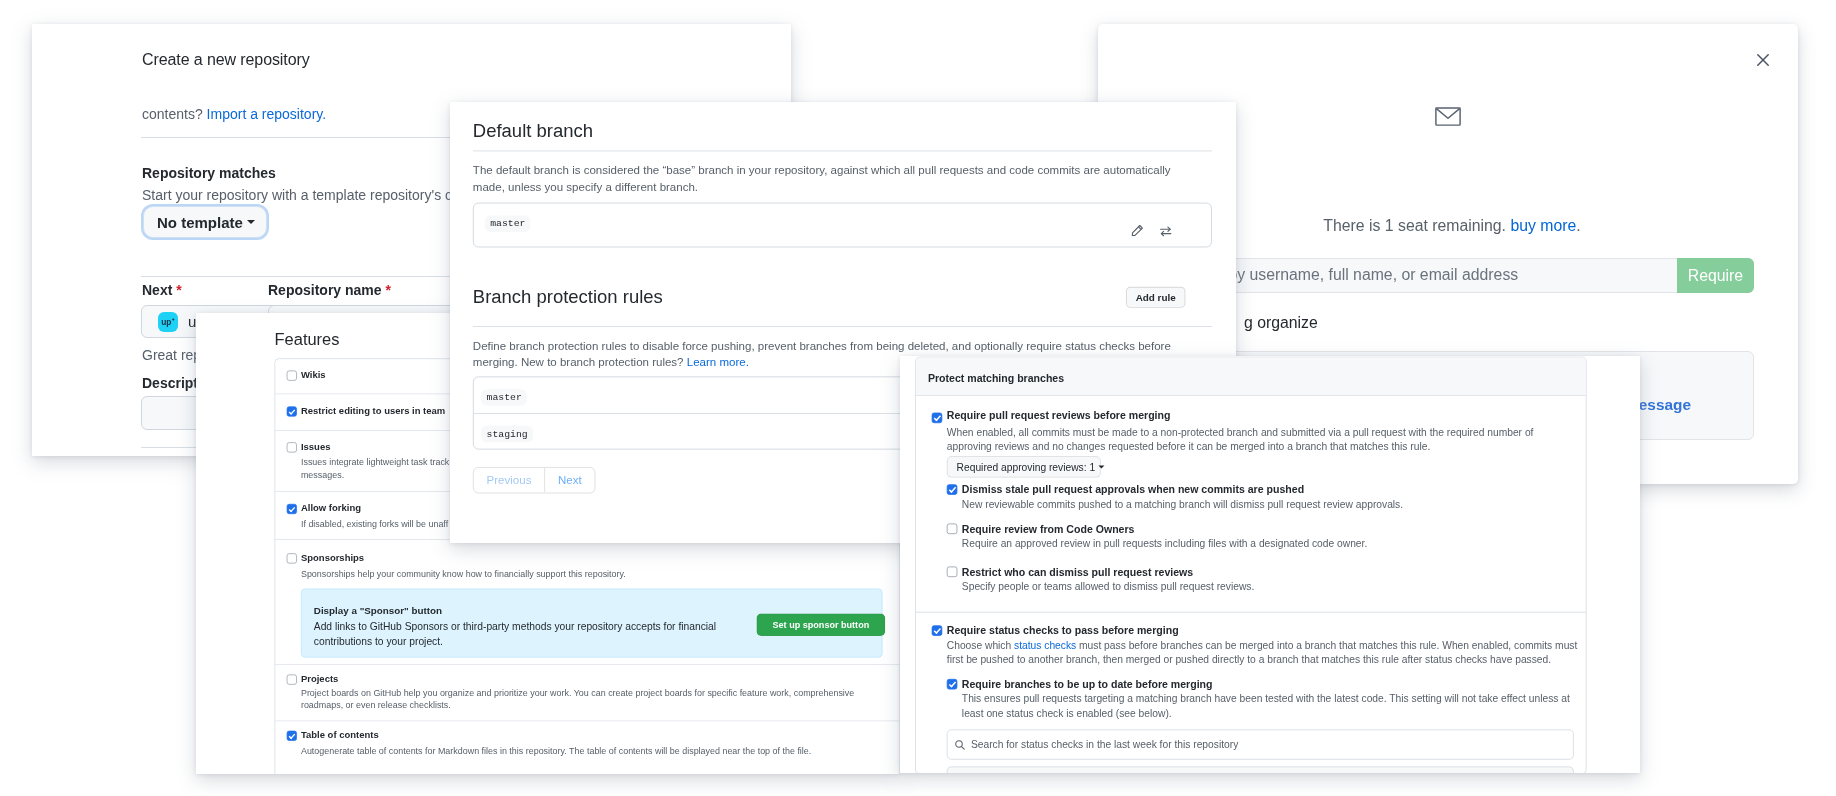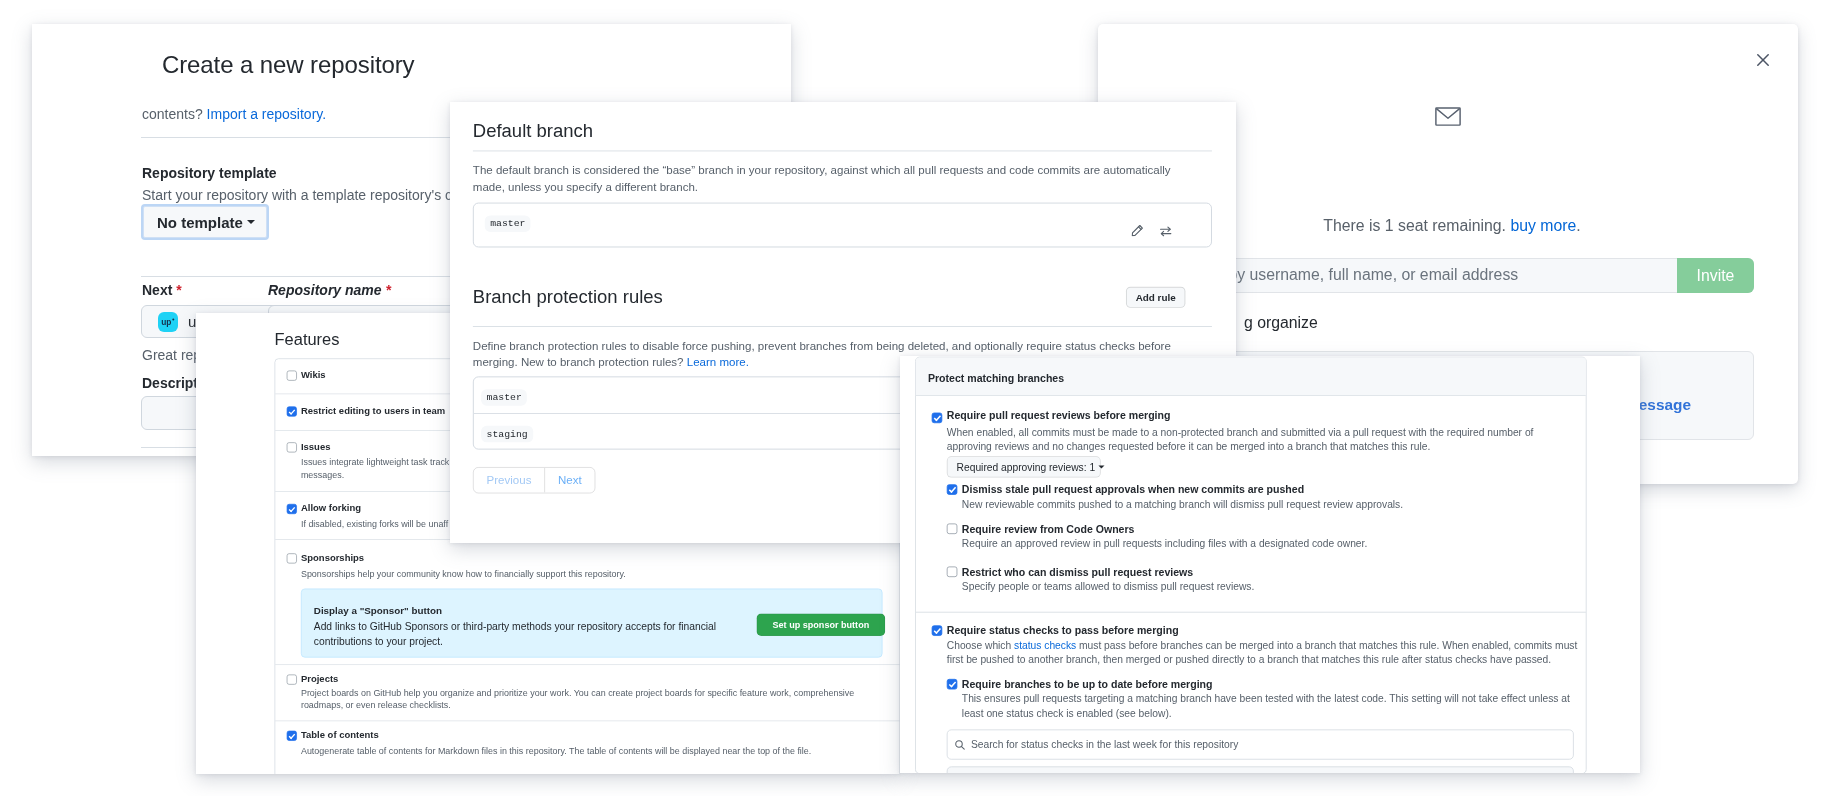--- a/index.html
+++ b/index.html
@@ -3,21 +3,21 @@
 <meta charset="utf-8">
 <style>
   html,body{margin:0;padding:0;}
   body{width:1836px;height:796px;background:#ffffff;overflow:hidden;
        font-family:"Liberation Sans",sans-serif;color:#24292f;}
   #stage{position:relative;width:1836px;height:796px;overflow:hidden;background:#fff;}
   .panel{position:absolute;background:#fff;box-sizing:border-box;overflow:hidden;
          box-shadow:0 6px 18px rgba(120,130,145,0.30), 0 1px 4px rgba(120,130,145,0.18);}
 
   
-  .h1{font-size:24px;font-weight:400;color:#24292f;letter-spacing:-0.1px;margin-left:20px;}
+  .h1{font-size:16px;font-weight:400;color:#24292f;letter-spacing:-0.1px;}
   .h2{font-size:20px;font-weight:400;color:#24292f;}
   .p{font-size:14px;color:#57606a;line-height:1.5;}
   .lnk{color:#0969da;}
   .sep{height:1px;background:#d8dee4;}
   .lbl{font-size:14px;font-weight:600;color:#24292f;}
   .req{color:#cf222e;}
   .mono{font-family:"Liberation Mono",monospace;font-size:12px;color:#24292f;
         background:#f6f8fa;border-radius:6px;padding:3px 6px;display:inline-block;}
   .box{border:1px solid #d0d7de;border-radius:6px;box-sizing:border-box;}
   .btn{border:1px solid rgba(27,31,36,0.15);border-radius:6px;background:#f6f8fa;
@@ -66,44 +66,44 @@
 </style>
 </head>
 <body>
 
 <div id="stage">
 
   <div class="panel" id="p1">
     <div class="h1" style="position:absolute;left:110px;top:27px;">Create a new repository</div>
     <div class="p" style="position:absolute;left:110px;top:80px;width:700px;white-space:nowrap;"><span>contents? </span><span class="lnk">Import a repository.</span></div>
     <div class="sep" style="position:absolute;left:109px;top:113px;width:611px;"></div>
-    <div class="lbl" style="position:absolute;left:110px;top:141px;">Repository template</div>
+    <div class="lbl" style="position:absolute;left:110px;top:141px;">Repository matches</div>
     <div class="p" style="position:absolute;left:110px;top:161px;white-space:nowrap;">Start your repository with a template repository's content</div>
     <div style="position:absolute;left:111px;top:182px;height:32px;padding:0 11px 0 13px;
-                background:#f6f8fa;border:1px solid #cfe0f5;border-radius:2px;box-sizing:border-box;
+                background:#f6f8fa;border:1px solid #cfe0f5;border-radius:10px;box-sizing:border-box;
                 display:flex;align-items:center;font-size:15px;font-weight:600;color:#24292f;
                 box-shadow:0 0 0 2px #bcd6f5;">
       <span>No template</span>
       <span class="caret"></span>
     </div>
     <div class="sep" style="position:absolute;left:109px;top:252px;width:611px;"></div>
     <div class="lbl" style="position:absolute;left:110px;top:258px;"><span>Next</span> <span class="req">*</span></div>
     <div class="fld" style="position:absolute;left:109px;top:281px;width:137px;height:33px;
                 display:flex;align-items:center;padding-left:16px;">
       <span style="width:20px;height:20px;border-radius:6px;background:#1fd2f5;flex:none;
                    position:relative;overflow:hidden;">
         <svg width="20" height="20" viewBox="0 0 20 20" style="display:block">
           <text x="3.2" y="13.2" font-family="Liberation Sans, sans-serif" font-size="8.4" font-weight="700" fill="#15314c">up</text>
           <circle cx="15.3" cy="7.6" r="1" fill="#15314c"></circle>
         </svg>
       </span>
       <span style="margin-left:10px;font-size:15px;color:#24292f;">up</span>
     </div>
     <div style="position:absolute;left:257px;top:288px;font-size:16px;color:#57606a;">/</div>
-    <div class="lbl" style="position:absolute;left:236px;top:258px;font-style:italic;"><span>Repository name</span> <span class="req">*</span></div>
+    <div class="lbl" style="position:absolute;left:236px;top:258px;"><span>Repository name</span> <span class="req">*</span></div>
     <div class="fld" style="position:absolute;left:236px;top:281px;width:420px;height:33px;"></div>
     <div class="p" style="position:absolute;left:110px;top:321px;white-space:nowrap;">Great rep</div>
     <div class="lbl" style="position:absolute;left:110px;top:351px;">Descript</div>
     <div class="fld" style="position:absolute;left:109px;top:372px;width:560px;height:34px;"></div>
     <div class="sep" style="position:absolute;left:109px;top:423px;width:611px;"></div>
   </div>
 
   <div class="panel" id="p2">
    <div class="scaler">
 
@@ -285,21 +285,21 @@
     </span>
     <div style="position:absolute;left:4px;top:193px;width:700px;text-align:center;
                 font-size:15.8px;color:#586069;"><span>There is 1 seat remaining. </span><span style="color:#0366d6;">buy more</span><span>.</span></div>
     <div style="position:absolute;left:63px;top:234px;width:593px;height:35px;background:#f6f8fa;
                 border:1px solid #e1e4e8;border-radius:6px;box-sizing:border-box;">
       <span style="position:absolute;left:12px;top:7px;font-size:15.8px;color:#6a737d;white-space:nowrap;">Search by username, full name, or email address</span>
     </div>
     <div style="position:absolute;left:579px;top:234px;width:77px;height:35px;background:#85cd9b;
                 border-radius:0 6px 6px 0;display:flex;align-items:center;justify-content:center;
                 color:#fff;font-size:15.8px;">
-      <span>Invite</span>
+      <span>Require</span>
     </div>
     <div style="position:absolute;left:146px;top:290px;font-size:15.8px;color:#24292f;white-space:nowrap;">g organize</div>
     <div style="position:absolute;left:44px;top:327px;width:612px;height:89px;background:#f6f8fa;
                 border:1px solid #e1e4e8;border-radius:6px;box-sizing:border-box;">
       <span style="position:absolute;right:62px;top:44px;font-size:15.4px;font-weight:600;color:#3273d8;white-space:nowrap;">message</span>
     </div>
   </div>
 
 </div>
 

